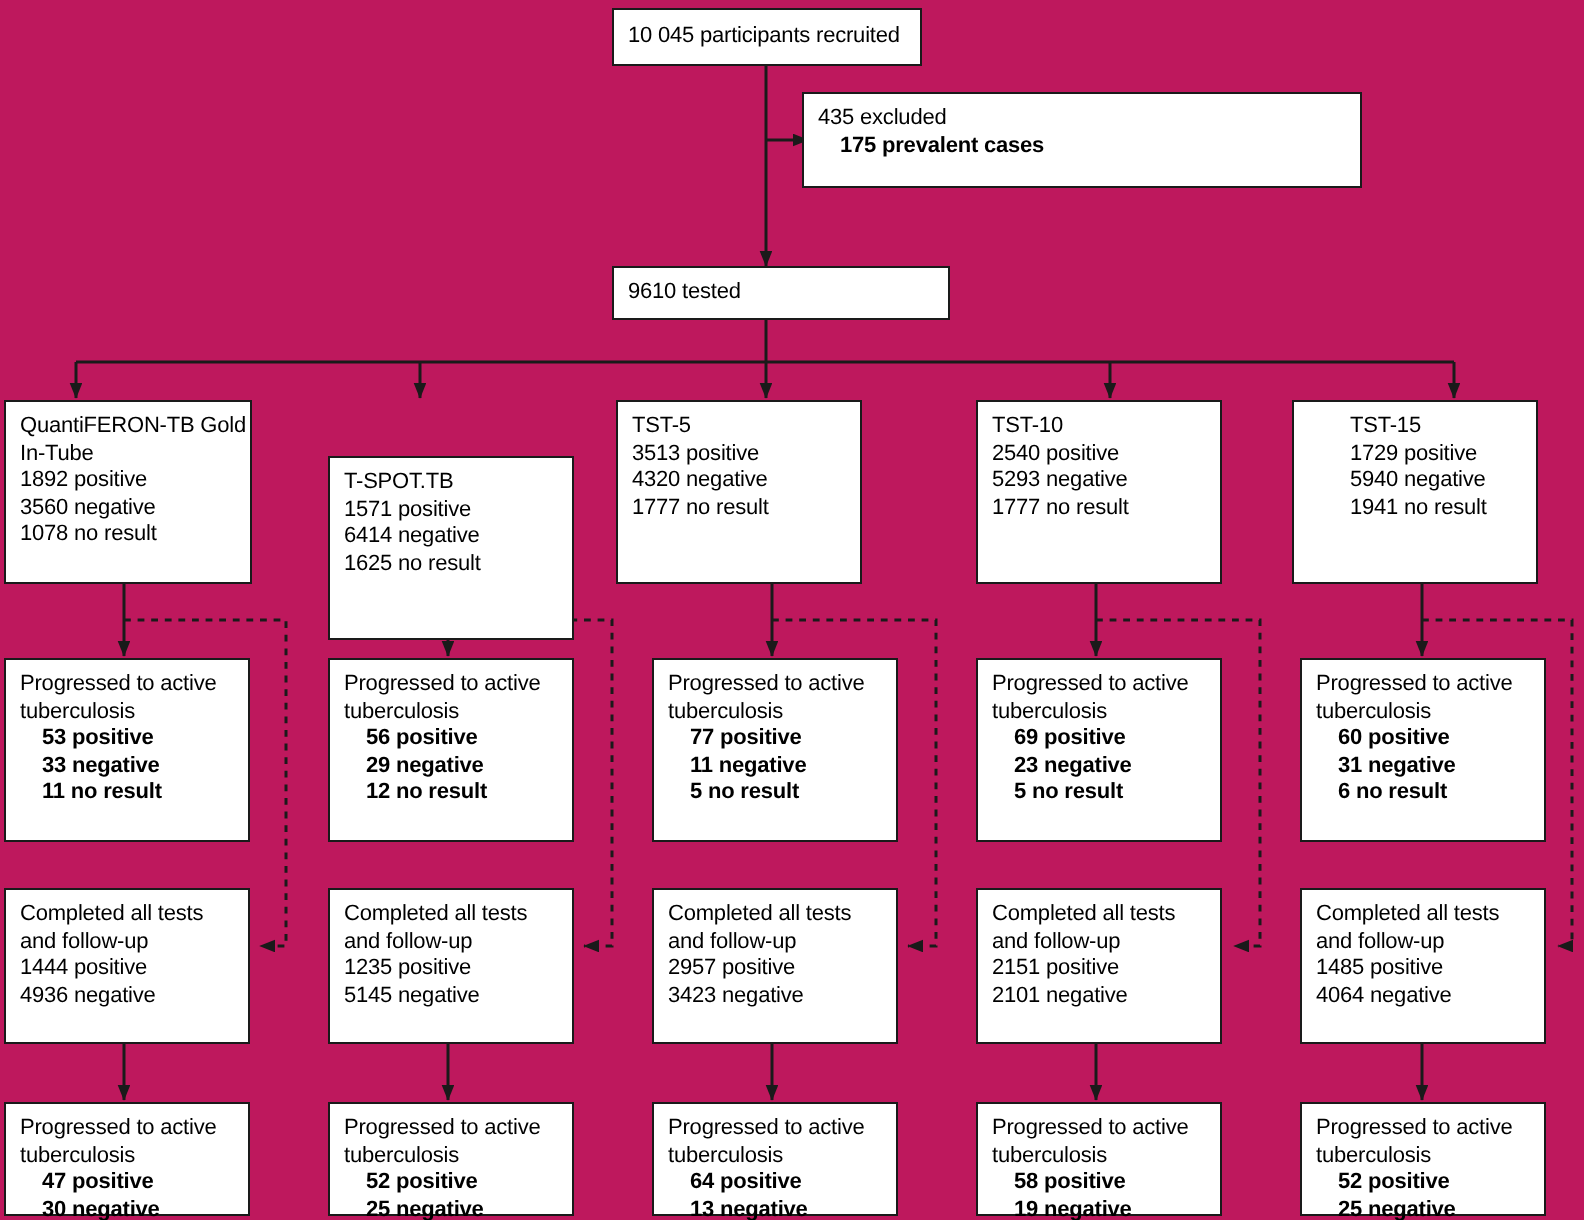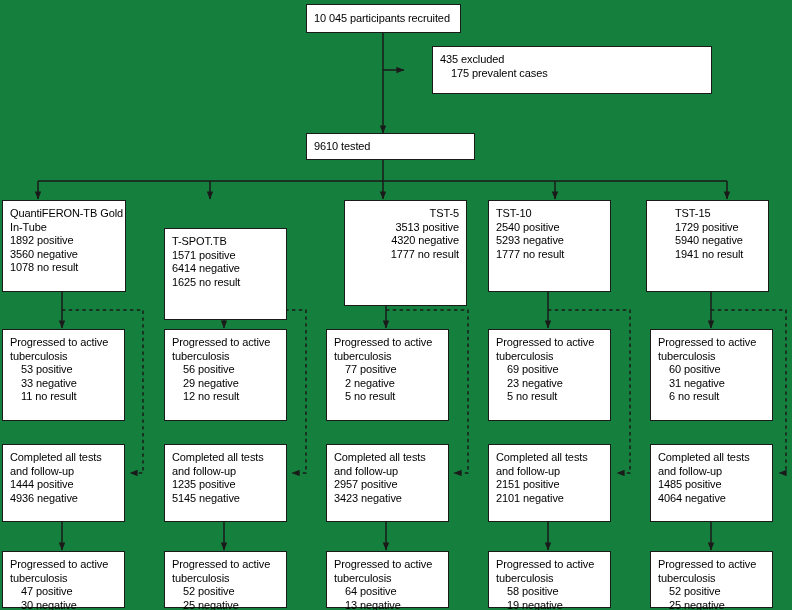--- a/index.html
+++ b/index.html
@@ -5,42 +5,42 @@
 <style>
   html,body{margin:0;padding:0;background:#ffffff;}
   body{
     font-family:"Liberation Sans","DejaVu Sans",sans-serif;
     -webkit-font-smoothing:antialiased;
   }
   #flowchart{
     position:relative;
     width:792px;
     height:610px;
-    background:#15803d;
+    background:#be185d;
     overflow:hidden;
   }
   #connectors{
     position:absolute;
     left:0; top:0;
     width:792px; height:610px;
     pointer-events:none;
   }
   .box{
     position:absolute;
     box-sizing:border-box;
     border:1.6px solid #1a1a1a;
     background:#ffffff;
     padding:6px 7px 5px 7px;
     font-size:11px;
     line-height:13.6px;
     color:#000000;
     letter-spacing:-0.1px;
   }
   .box .ln{ white-space:nowrap; display:block; }
-  .box .ind{ padding-left:11px; }
+  .box .ind{ padding-left:11px;font-weight:bold; }
 </style>
 </head>
 <body>
 
 <div id="flowchart">
 
   <svg id="connectors" viewBox="0 0 792 610" width="792" height="610" xmlns="http://www.w3.org/2000/svg">
     <defs>
       <marker id="ah" markerWidth="9" markerHeight="9" refX="7.6" refY="3.2" orient="auto" markerUnits="userSpaceOnUse">
         <path d="M0,0 L8,3.2 L0,6.4 z" fill="#1a1a1a"></path>
@@ -80,21 +80,21 @@
       <path d="M386,310 L468,310 L468,473 L454,473" marker-end="url(#ah)"></path>
       <path d="M548,310 L630,310 L630,473 L617,473" marker-end="url(#ah)"></path>
       <path d="M711,310 L786,310 L786,473 L779,473" marker-end="url(#ah)"></path>
     </g>
   </svg>
 
   <div class="box" style="left:306px; top:4px; width:155px; height:29px; display:flex; align-items:center;">
     <span class="ln">10 045 participants recruited</span>
   </div>
 
-  <div class="box" style="left:432px; top:46px; width:280px; height:48px;">
+  <div class="box" style="left:401px; top:46px; width:280px; height:48px;">
     <span class="ln">435 excluded</span>
     <span class="ln ind">175 prevalent cases</span>
   </div>
 
   <div class="box" style="left:306px; top:133px; width:169px; height:27px; display:flex; align-items:center;">
     <span class="ln">9610 tested</span>
   </div>
 
   <div class="box" style="left:2px; top:200px; width:124px; height:92px;">
     <span class="ln">QuantiFERON-TB Gold</span>
@@ -104,21 +104,21 @@
     <span class="ln">1078 no result</span>
   </div>
 
   <div class="box" style="left:164px; top:200px; width:123px; height:92px;margin-top:28px;">
     <span class="ln">T-SPOT.TB</span>
     <span class="ln">1571 positive</span>
     <span class="ln">6414 negative</span>
     <span class="ln">1625 no result</span>
   </div>
 
-  <div class="box" style="left:344px; top:200px; width:123px; height:106px;text-align:right;">
+  <div class="box" style="left:308px; top:200px; width:123px; height:92px;">
     <span class="ln">TST-5</span>
     <span class="ln">3513 positive</span>
     <span class="ln">4320 negative</span>
     <span class="ln">1777 no result</span>
   </div>
 
   <div class="box" style="left:488px; top:200px; width:123px; height:92px;">
     <span class="ln">TST-10</span>
     <span class="ln">2540 positive</span>
     <span class="ln">5293 negative</span>
@@ -145,21 +145,21 @@
     <span class="ln">tuberculosis</span>
     <span class="ln ind">56 positive</span>
     <span class="ln ind">29 negative</span>
     <span class="ln ind">12 no result</span>
   </div>
 
   <div class="box" style="left:326px; top:329px; width:123px; height:92px;">
     <span class="ln">Progressed to active</span>
     <span class="ln">tuberculosis</span>
     <span class="ln ind">77 positive</span>
-    <span class="ln ind">2 negative</span>
+    <span class="ln ind">11 negative</span>
     <span class="ln ind">5 no result</span>
   </div>
 
   <div class="box" style="left:488px; top:329px; width:123px; height:92px;">
     <span class="ln">Progressed to active</span>
     <span class="ln">tuberculosis</span>
     <span class="ln ind">69 positive</span>
     <span class="ln ind">23 negative</span>
     <span class="ln ind">5 no result</span>
   </div>

